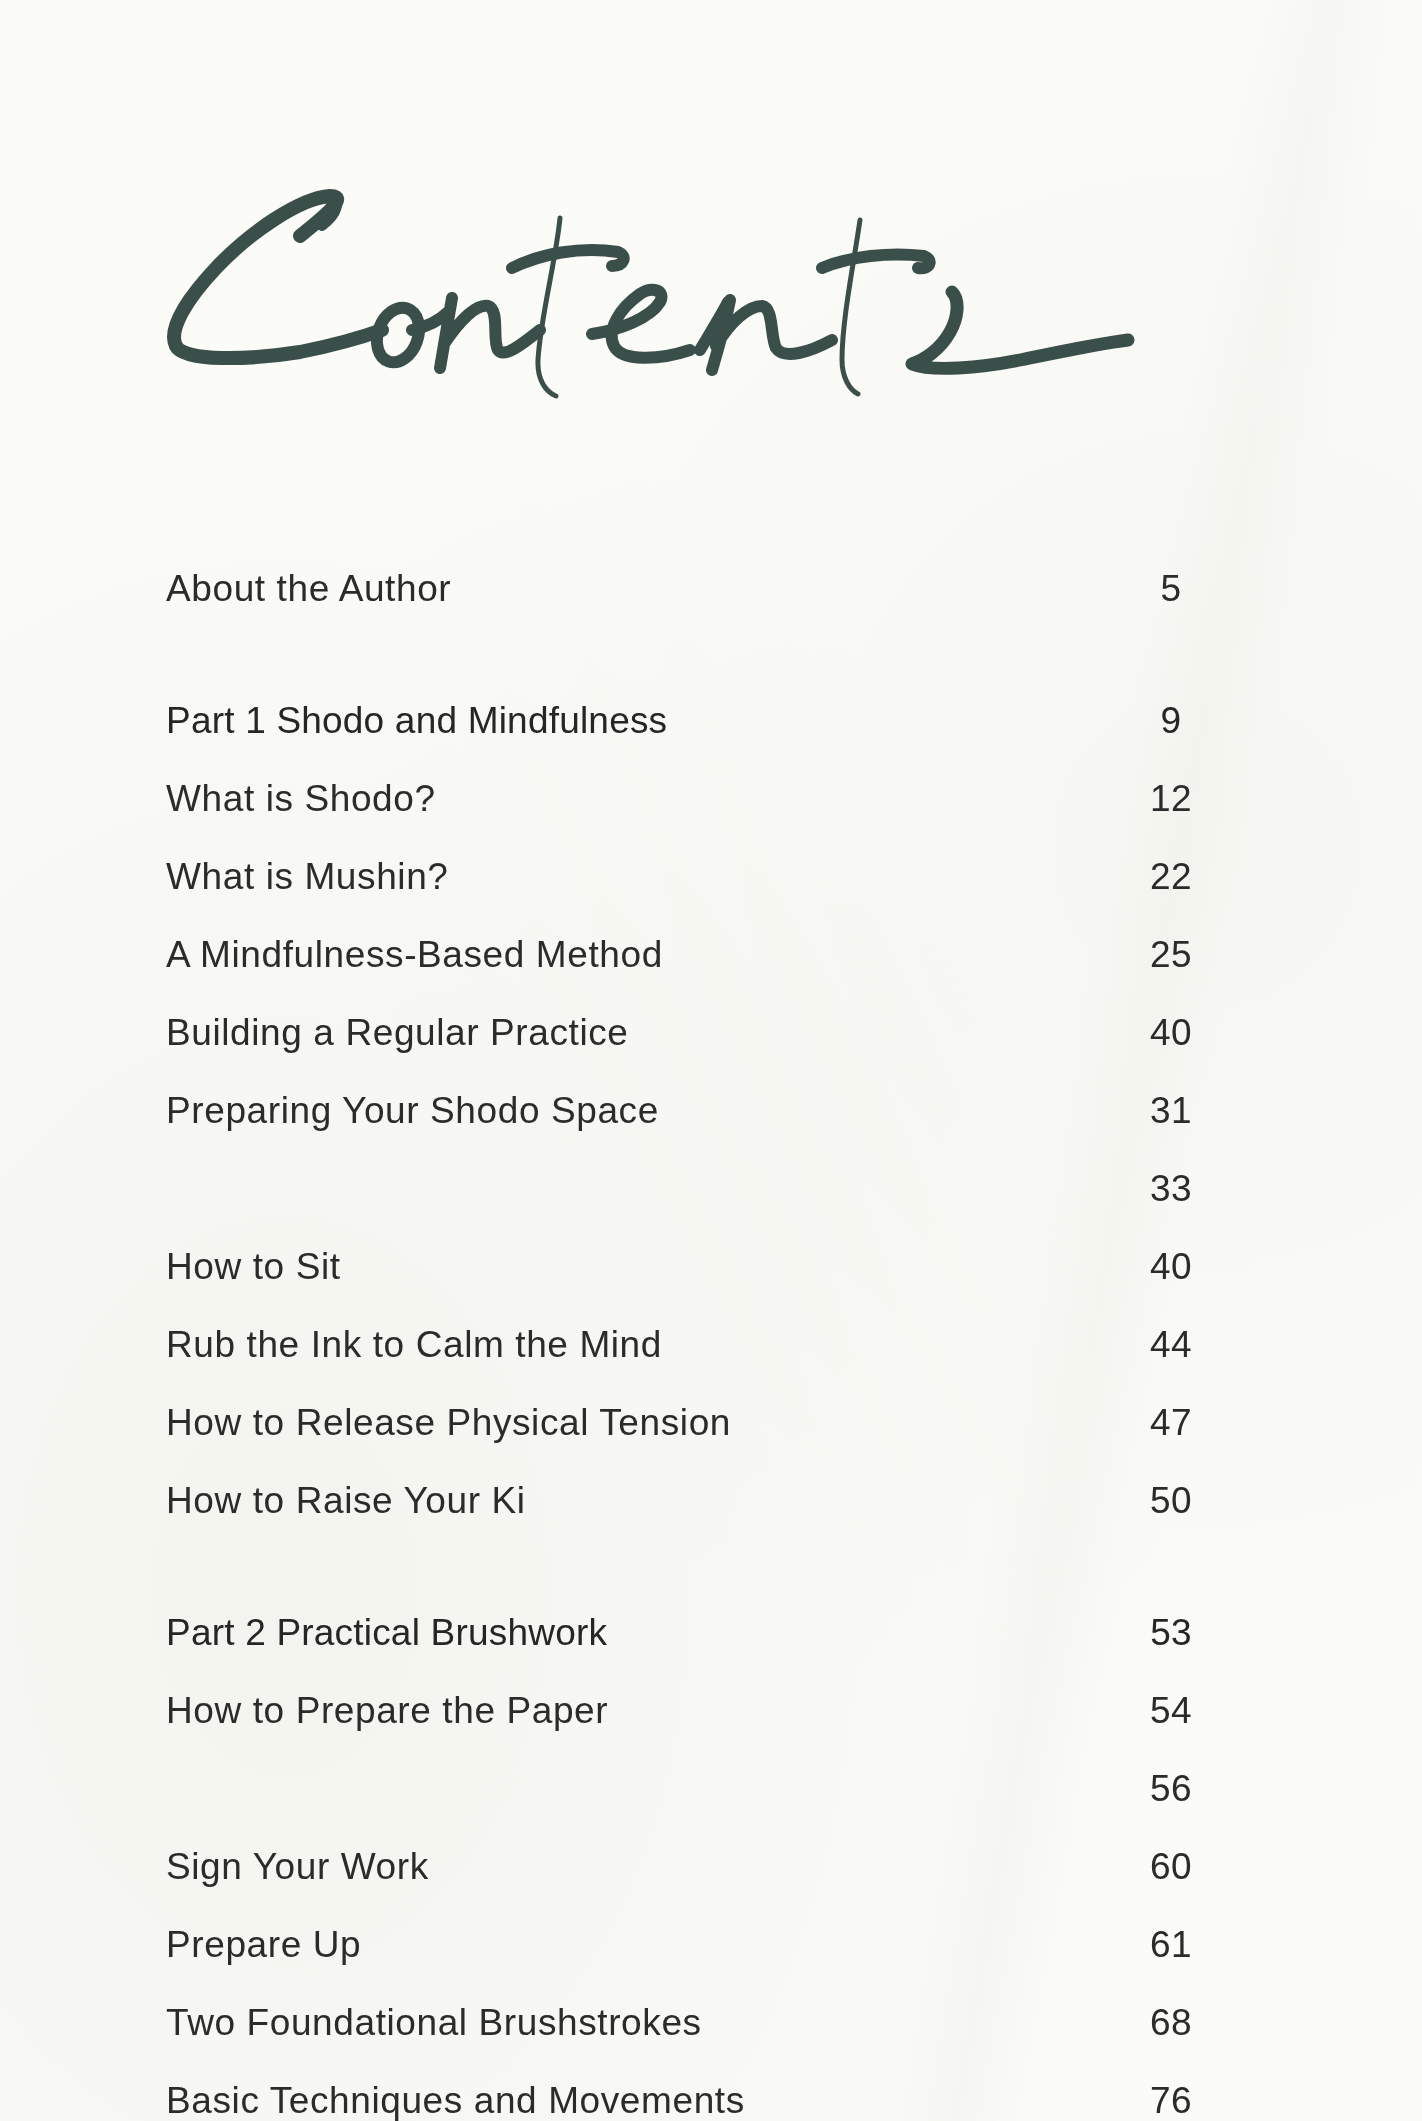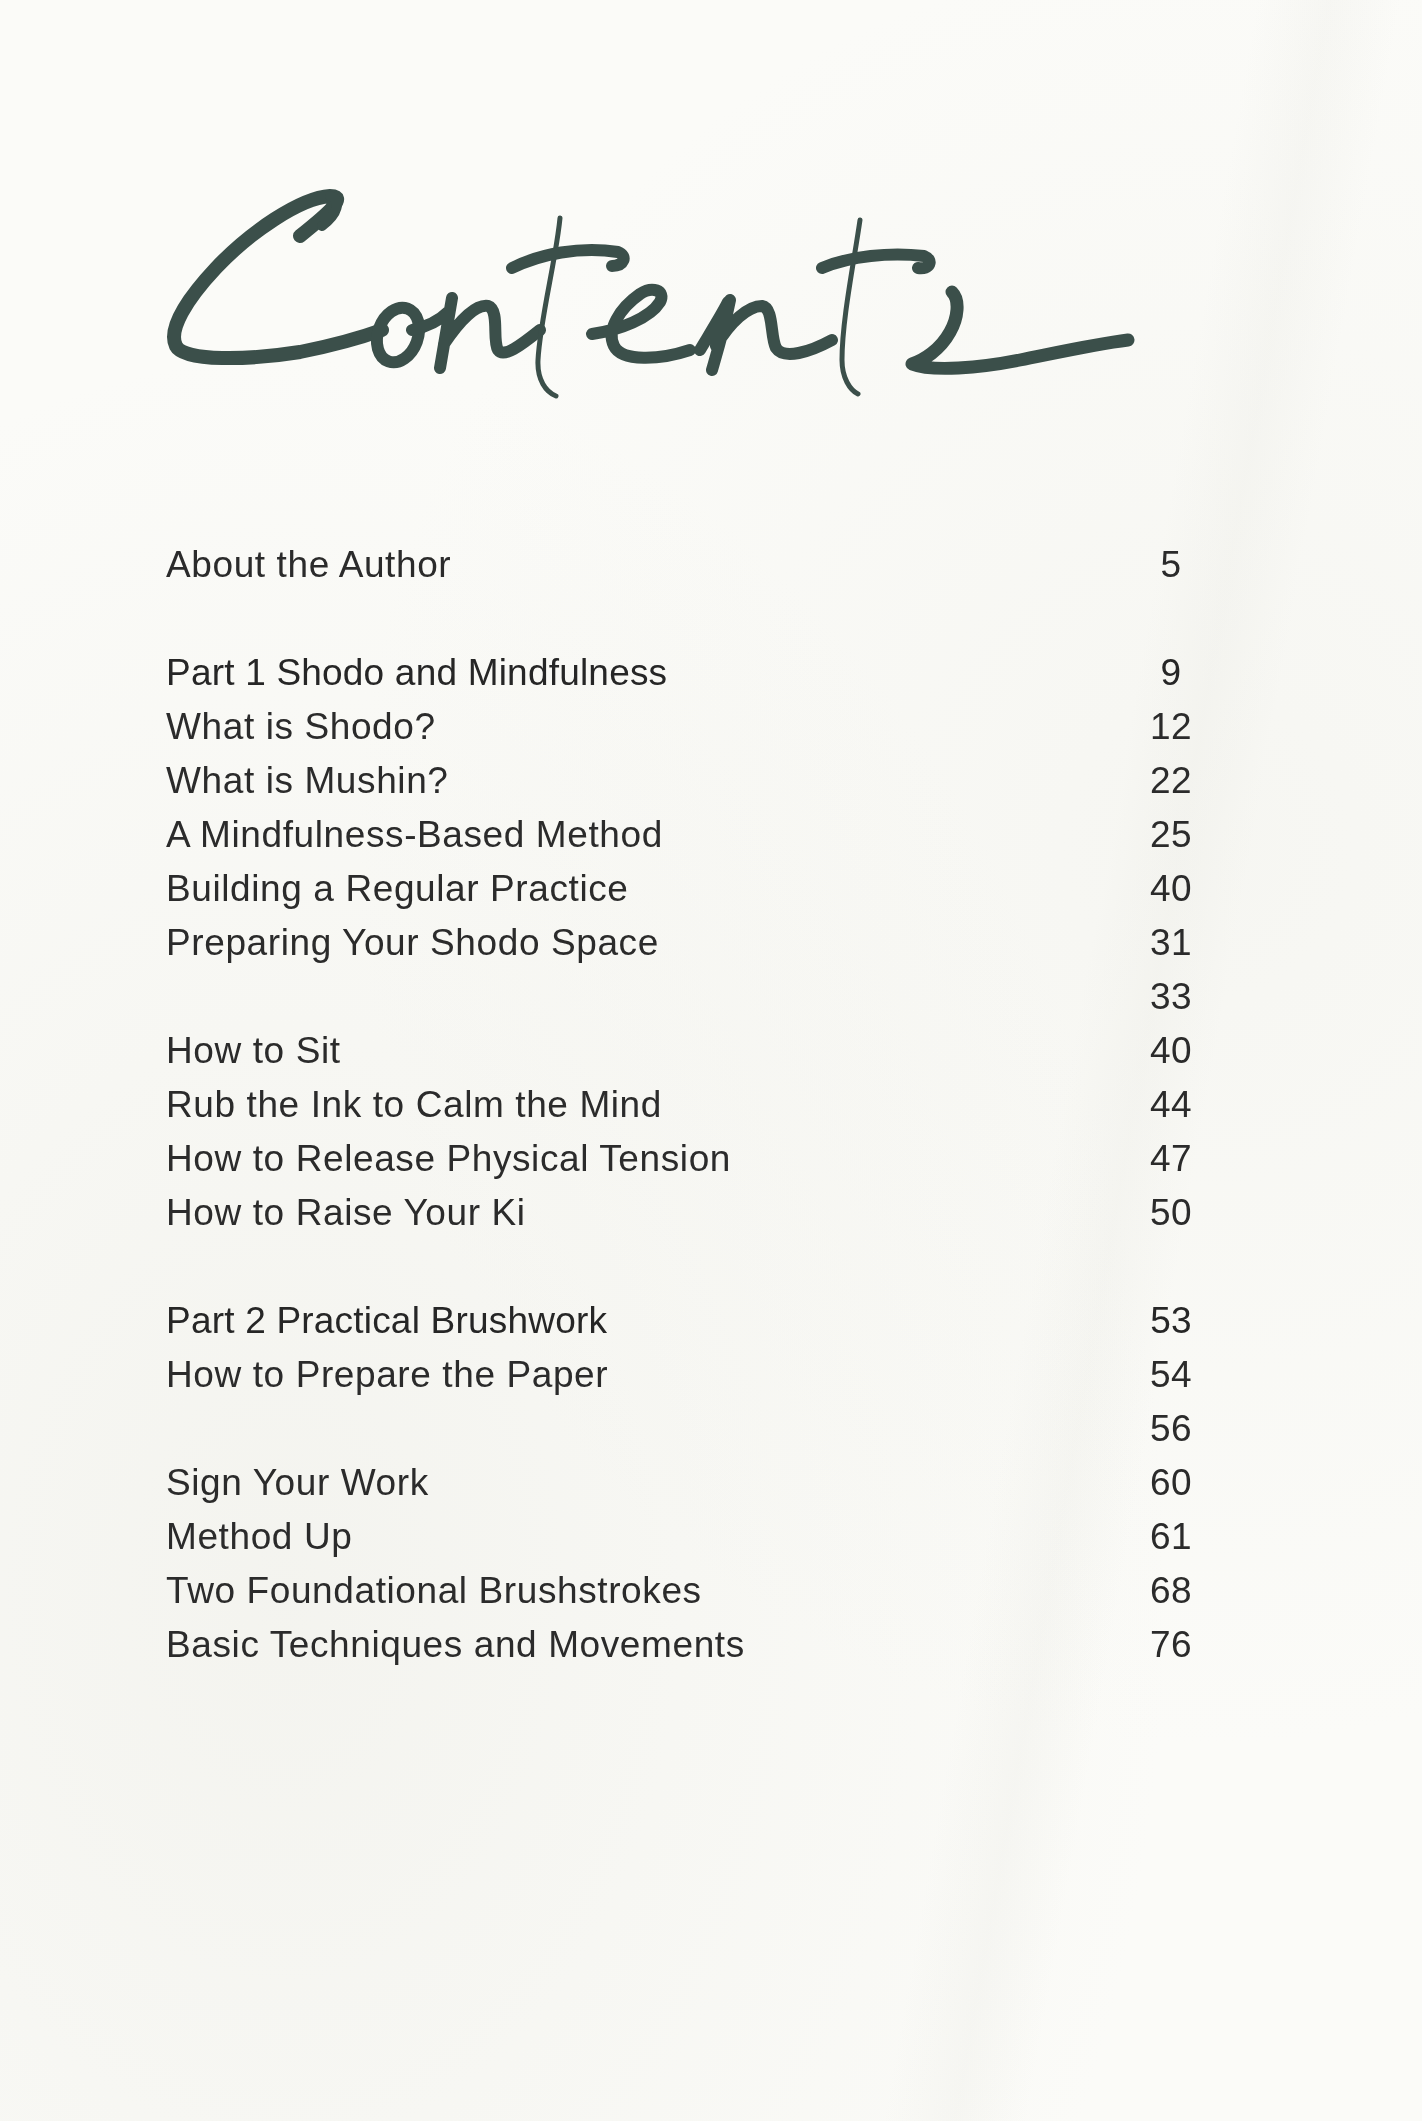--- a/index.html
+++ b/index.html
@@ -16,21 +16,21 @@
       radial-gradient(ellipse at 85% 40%, rgba(235,235,228,0.30), transparent 50%),
       linear-gradient(100deg, transparent 70%, rgba(225,225,218,0.18) 74%, transparent 78%);
     pointer-events:none;
   }
   .title-svg { position:absolute; left:0; top:0; }
   .toc {
     position:absolute; left:166px; top:538px; width:1040px;
   }
   .row {
     position:relative; height:54px;
-    display:flex; align-items:flex-end;
+    display:flex; align-items:flex-end;margin-top:24px;
   }
   .row .label {
     font-size:37px; color:#2b2b2b; letter-spacing:0.6px;
     white-space:nowrap; line-height:54px;
   }
   .row .page {
     position:absolute; left:975px; width:60px; text-align:center;
     font-size:37px; color:#2b2b2b; letter-spacing:0.5px; line-height:54px;
   }
   .row.part .label, .row.part .page { font-weight:normal; color:#262626; letter-spacing:0.2px; }
@@ -130,21 +130,21 @@
     <span class="page">54</span>
   </div>
   <div class="row">
     <span class="page">56</span>
   </div>
   <div class="row">
     <span class="label">Sign Your Work</span>
     <span class="page">60</span>
   </div>
   <div class="row">
-    <span class="label">Method Up</span>
+    <span class="label">Prepare Up</span>
     <span class="page">61</span>
   </div>
   <div class="row">
     <span class="label">Two Foundational Brushstrokes</span>
     <span class="page">68</span>
   </div>
   <div class="row">
     <span class="label">Basic Techniques and Movements</span>
     <span class="page">76</span>
   </div>

